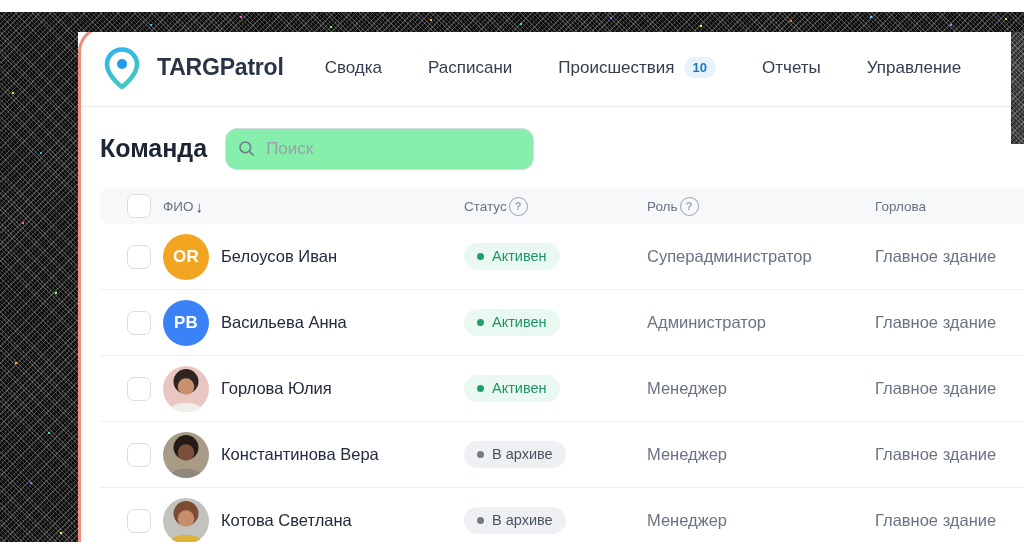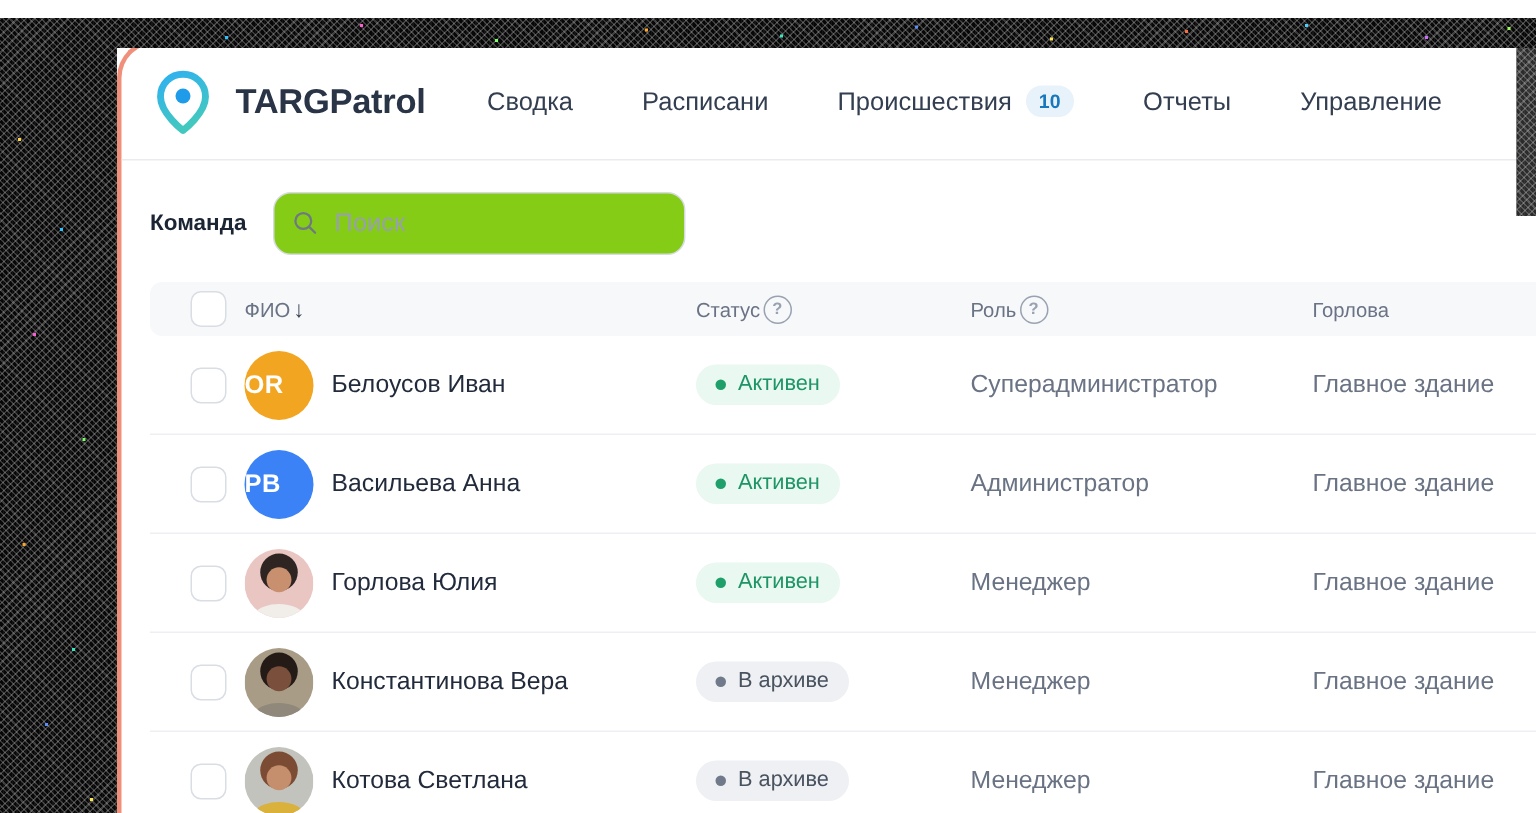--- a/index.html
+++ b/index.html
@@ -32,39 +32,39 @@
   .nav{height:77px;display:flex;align-items:center;padding-left:19px;border-bottom:1px solid #E9EBEF;white-space:nowrap;}
   .brand{display:flex;align-items:center;gap:13px;cursor:pointer;}
   .brand svg{width:44px;height:44px;display:block;}
   .brand-name{font-size:23px;font-weight:800;color:#2A3447;letter-spacing:-.2px;}
   .nav-items{display:flex;align-items:center;gap:46px;margin-left:41px;}
   .nav-item{display:flex;align-items:center;gap:9px;font-size:17px;color:#333E50;text-decoration:none;cursor:pointer;}
   .nav-badge{background:#E8F2FA;color:#1878BE;font-size:13px;font-weight:700;border-radius:999px;padding:4px 9px;line-height:1;}
 
   
   .toolbar{display:flex;align-items:center;margin:20px 0 0 19px;height:43px;}
-  .page-title{font-size:15px;font-weight:700;color:#1C2534;margin:0;}
-  .search{margin-left:18px;width:275px;height:42px;box-sizing:border-box;border:1px solid #D6DAE1;border-radius:12px;
-    display:flex;align-items:center;gap:9px;padding:0 12px;background:#84cc16;}
+  .page-title{font-size:25px;font-weight:700;color:#1C2534;margin:0;}
+  .search{margin-left:18px;width:309px;height:42px;box-sizing:border-box;border:1px solid #D6DAE1;border-radius:12px;
+    display:flex;align-items:center;gap:9px;padding:0 12px;background:#86efac;}
   .search input{border:0;outline:0;font-size:17px;color:#222B3B;width:100%;background:transparent;
     font-family:"Liberation Sans","DejaVu Sans",sans-serif;}
   .search input::placeholder{color:#98A0AD;}
 
   
   .table{margin:18px 0 0 19px;}
   .grid{display:grid;grid-template-columns:36px 301px 183px 228px 220px;align-items:center;padding-left:27px;}
   .thead{height:36px;background:#F7F8FA;border-radius:8px 0 0 8px;font-size:13.5px;color:#6A7385;}
   .th{display:flex;align-items:center;gap:2px;}
   .sort{color:#3C4657;font-size:15px;}
   .help{width:17px;height:17px;border:1.5px solid #99A2B0;border-radius:50%;color:#99A2B0;
     font-size:11px;font-weight:700;display:inline-flex;align-items:center;justify-content:center;cursor:pointer;}
   .row{height:65px;border-bottom:1px solid #EDEFF2;font-size:16.5px;cursor:default;}
   .cb{width:24px;height:24px;border:1.5px solid #D9DDE4;border-radius:7px;background:#fff;display:inline-block;box-sizing:border-box;cursor:pointer;}
   .person{display:flex;align-items:center;gap:12px;min-width:0;}
-  .avatar{width:46px;height:46px;border-radius:50%;overflow:hidden;flex:0 0 46px;display:flex;align-items:center;}
+  .avatar{width:46px;height:46px;border-radius:50%;overflow:hidden;flex:0 0 46px;display:flex;align-items:center;justify-content:center;}
   .avatar svg{width:46px;height:46px;display:block;}
   .init{color:#fff;font-size:17px;font-weight:600;letter-spacing:.3px;}
   .pname{color:#222B3B;white-space:nowrap;}
   .pill{display:inline-flex;align-items:center;gap:8px;border-radius:999px;padding:6px 13px;font-size:14.5px;font-weight:500;line-height:1;}
   .pill .dot{width:7px;height:7px;border-radius:50%;display:inline-block;}
   .pill.active{background:#E9F8F0;color:#1E9566;}
   .pill.active .dot{background:#1FA06B;}
   .pill.archived{background:#EEF0F4;color:#49525F;}
   .pill.archived .dot{background:#707A8A;}
   .role,.loc{color:#6A7384;white-space:nowrap;}

